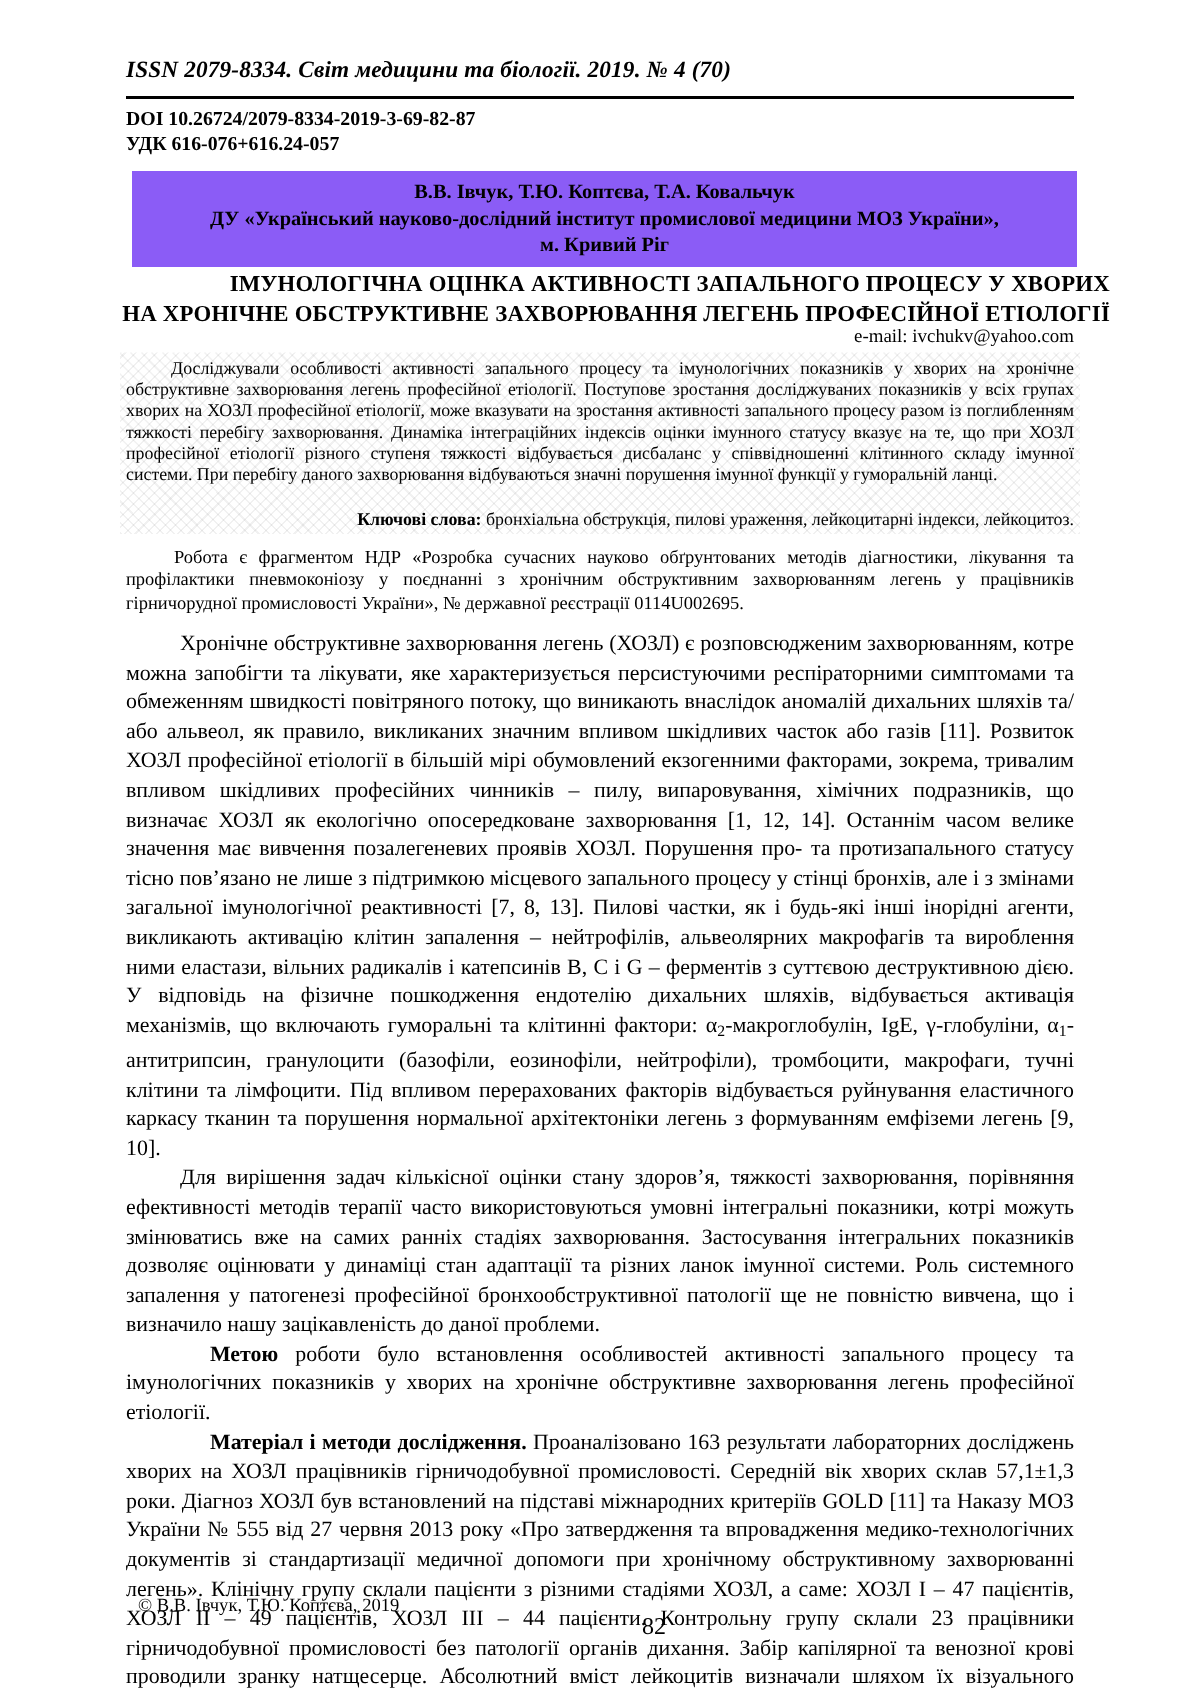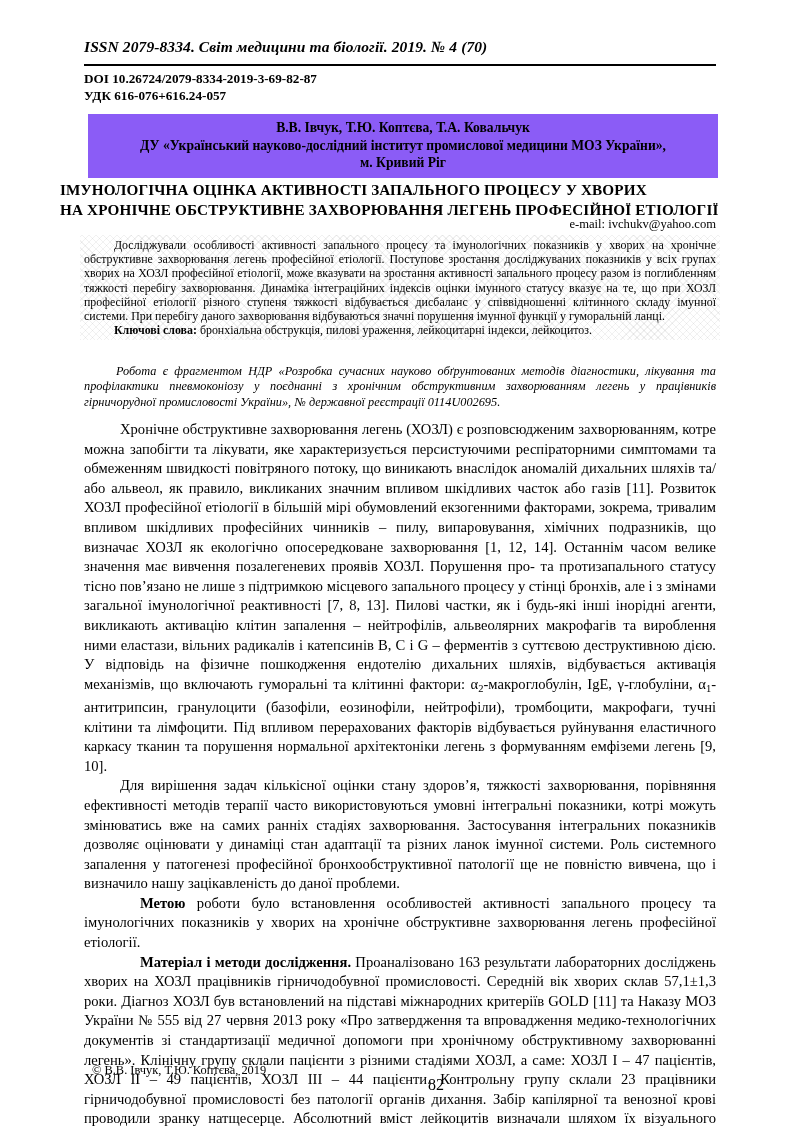--- a/index.html
+++ b/index.html
@@ -70,21 +70,21 @@
     line-height: 17.5px;
   }
   .author-band div { }
 
   
   .article-title {
     position: absolute;
     left: 60px;
     top: 180px;
     width: 680px;
-    text-align: left;
+    text-align: right;
     font-weight: bold;
     font-size: 15.2px;
     line-height: 20px;
     letter-spacing: 0.15px;
   }
 
   
   .email-line {
     position: absolute;
     right: 84px;
@@ -123,31 +123,31 @@
     line-height: 14.2px;
     text-align: justify;
     text-indent: 30px;
   }
   .keywords {
     position: relative;
     z-index: 1;
     font-size: 11.9px;
     line-height: 14.2px;
     text-indent: 30px;
-    margin-top: 0;
+    margin-top: 16px;
+    text-align: right;
   }
   .keywords b { font-weight: bold; }
 
   
   .funding-note {
     position: absolute;
     left: 84px;
     top: 364px;
     width: 632px;
-    font-style: italic;
     font-size: 12.3px;
     line-height: 15.4px;
     text-align: justify;
     text-indent: 32px;
   }
 
   
   .body-text {
     position: absolute;
     left: 84px;

